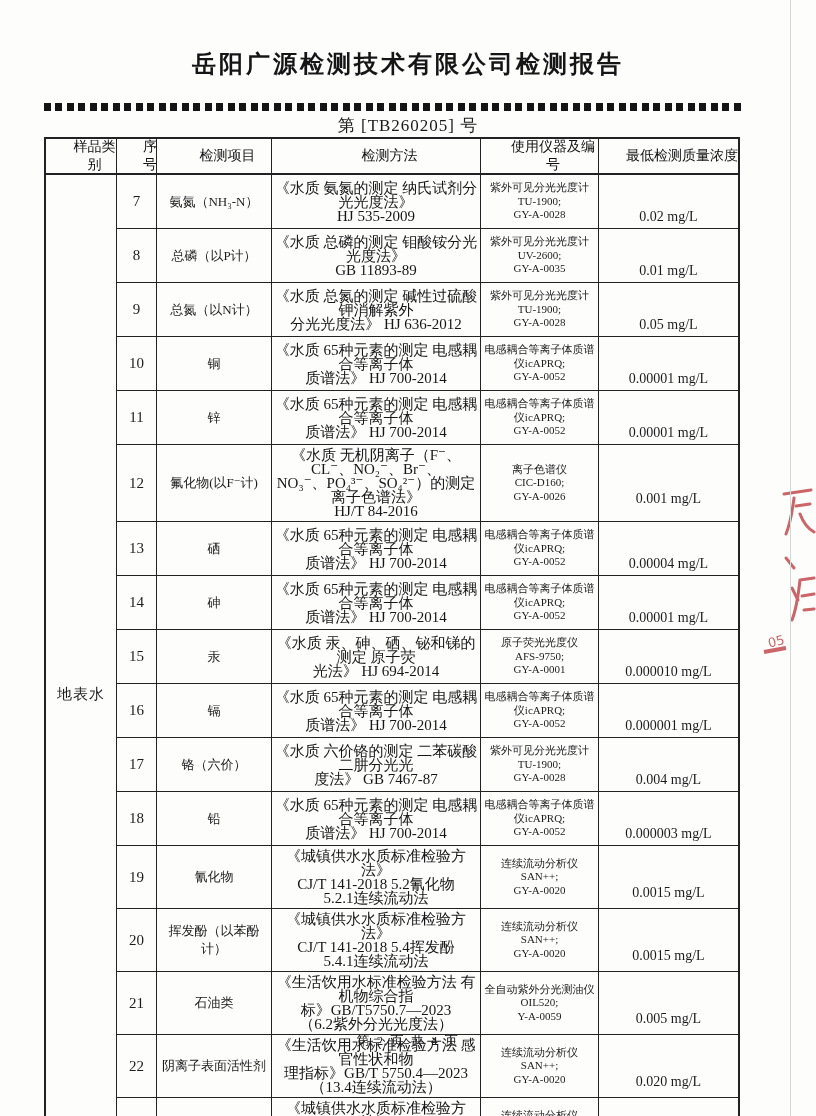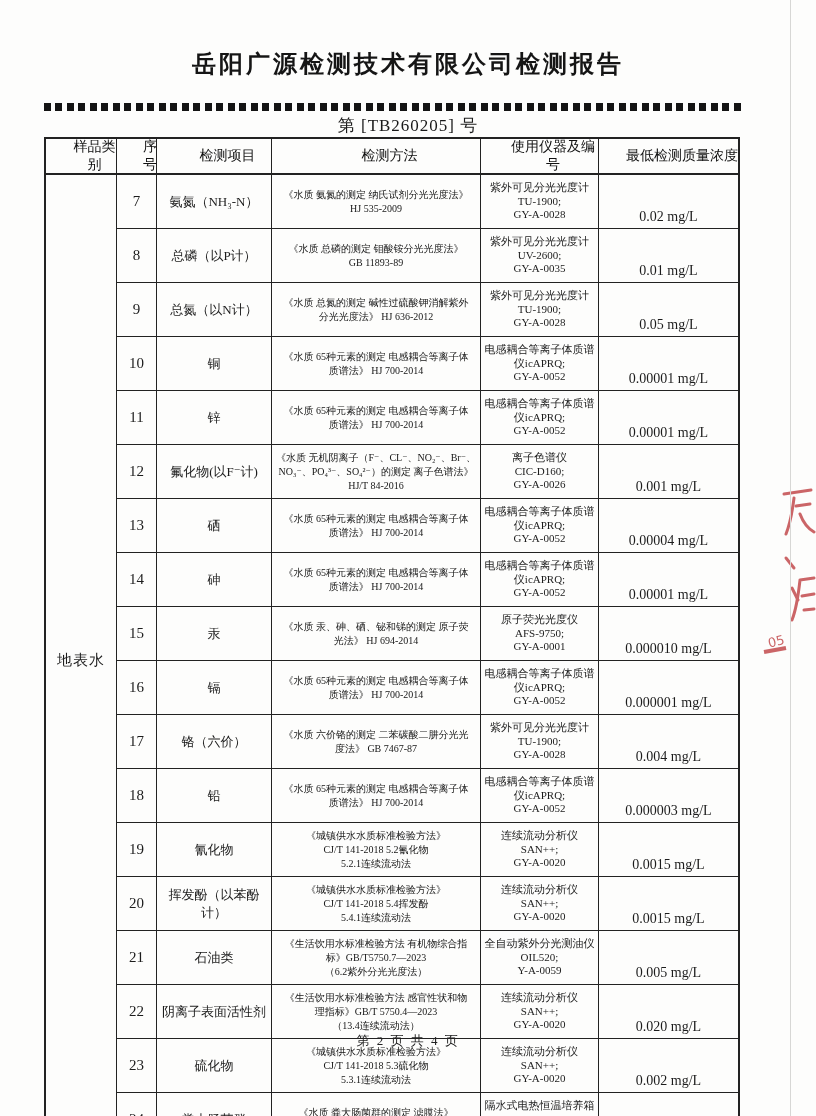--- a/index.html
+++ b/index.html
@@ -45,21 +45,21 @@
   .trow{display:flex;border-bottom:1px solid #222;min-height:46px;}
   .trow:last-child{border-bottom:none;}
   .cell{
     box-sizing:border-box;border-right:1px solid #222;
     display:flex;align-items:center;justify-content:center;
     text-align:center;padding:3px 1px;white-space:pre-line;
   }
   .cell:last-child{border-right:none;}
   .c-seq{width:40px;font-size:15px;}
   .c-item{width:115px;font-size:13px;letter-spacing:0;}
-  .c-method{width:209px;font-size:10px;line-height:14px;color:#161616;}
+  .c-method{width:209px;font-size:15px;line-height:14px;color:#161616;}
   .c-instr{width:118px;font-size:11px;line-height:13.5px;}
   .c-limit{flex:1;font-size:14px;margin-top:31px;}
 
   .page-footer{
     position:absolute;left:0;top:1032px;width:100%;text-align:center;
     font-size:13px;letter-spacing:2px;color:#222;
   }
 
   
   .stamp{position:absolute;left:756px;top:462px;width:60px;height:195px;color:var(--stamp,#bf4043);opacity:.8;}

